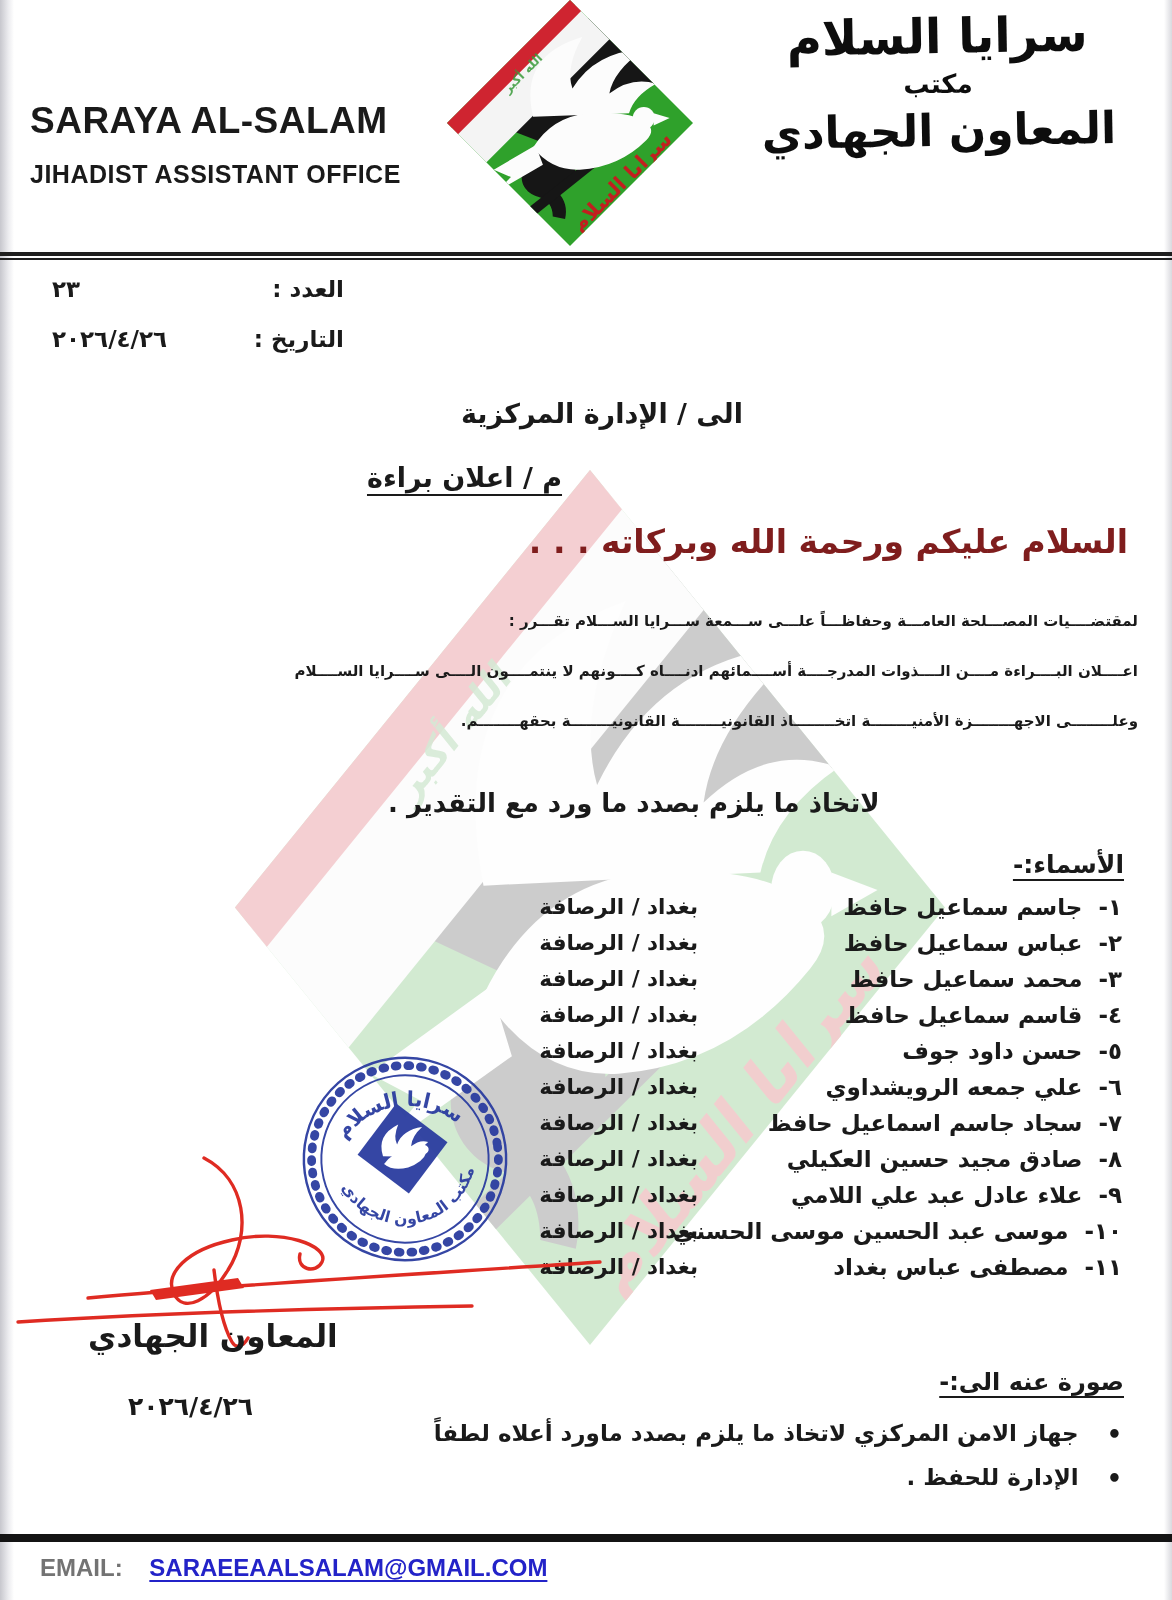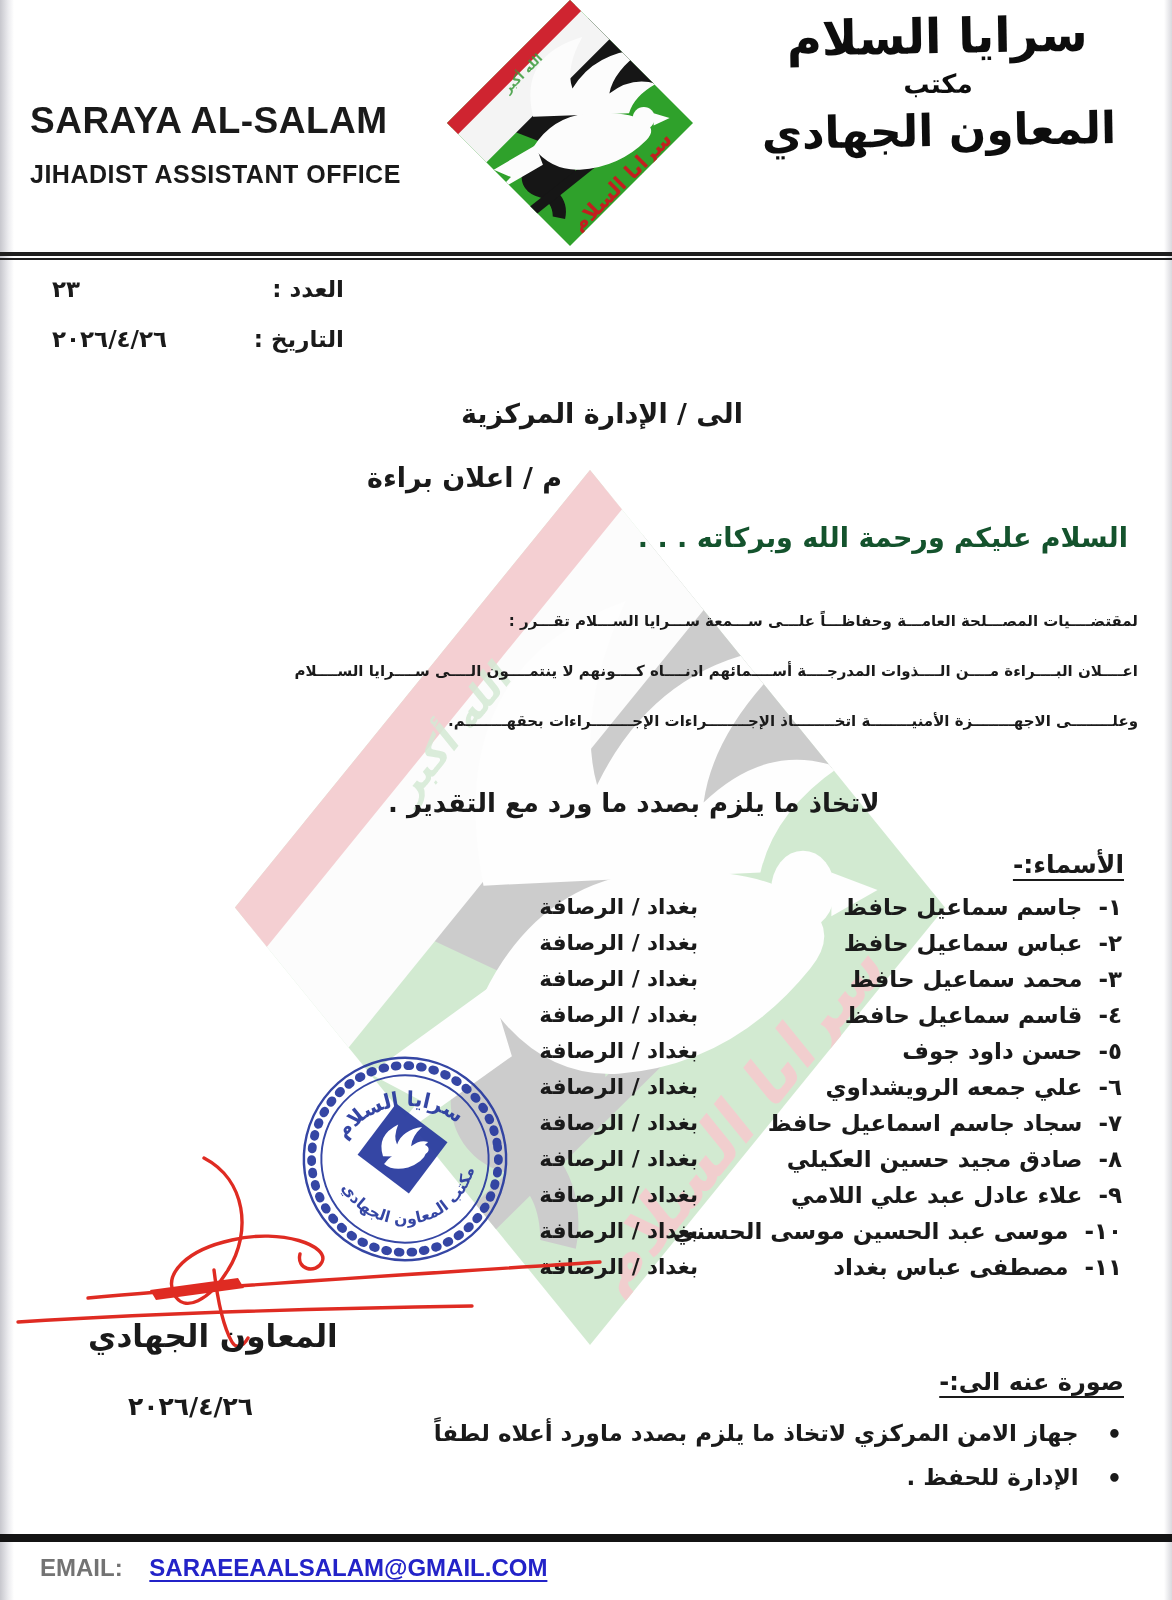--- a/index.html
+++ b/index.html
@@ -28,24 +28,24 @@
   .rule-top-b { position:absolute; left:0; top:258px; width:1172px; height:2px; background:#1f1f1f; }
 
   
   .meta { position:absolute; left:52px; top:276px; width:292px; direction:rtl; }
   .meta-row { display:flex; justify-content:space-between; font-size:23px; font-weight:bold; margin-bottom:24px; }
 
   
   .addressee { position:absolute; left:16px; top:398px; width:1172px; text-align:center;
     font-size:27px; font-weight:bold; direction:rtl; }
   .subject { position:absolute; left:0; top:462px; width:929px; text-align:center;
-    font-size:27px; font-weight:bold; direction:rtl; 
+    font-size:27px; font-weight:bold; direction:rtl; text-decoration:underline;
     text-underline-offset:7px; text-decoration-thickness:2px; }
   .salutation { position:absolute; right:44px; top:522px; direction:rtl;
-    font-size:27px; font-weight:bold; color:#14532d; }
+    font-size:33px; font-weight:bold; color:#7f1d1d; }
   .body-text { position:absolute; right:34px; left:30px; top:596px; direction:rtl;
     font-size:15px; font-weight:bold; line-height:50px; text-align:right; white-space:nowrap; }
   .closing { position:absolute; left:388px; top:788px; direction:rtl;
     font-size:26px; font-weight:bold; }
   .names-header { position:absolute; right:48px; top:850px; direction:rtl;
     font-size:25px; font-weight:bold; text-decoration:underline;
     text-underline-offset:6px; text-decoration-thickness:2px; }
 
   .names-list { position:absolute; right:50px; left:60px; top:894px; }
   .name-row { position:relative; height:36px; }
@@ -156,21 +156,21 @@
       </div>
     </div>
 
     <div class="addressee">الى / الإدارة المركزية</div>
     <div class="subject">م / اعلان براءة</div>
     <div class="salutation">السلام عليكم ورحمة الله وبركاته . . .</div>
 
     <div class="body-text">
       <div>لمقتضــــيات المصـــلحة العامـــة وحفاظـــاً علـــى ســـمعة ســـرايا الســـلام تقـــرر :</div>
       <div>اعــــلان البــــراءة مــــن الــــذوات المدرجــــة أســــمائهم ادنــــاه كــــونهم لا ينتمــــون الــــى ســــرايا الســــلام</div>
-      <div>وعلــــــــى الاجهــــــــزة الأمنيــــــــة اتخــــــــاذ الإجــــــــراءات الإجــــــــراءات بحقهــــــــم.</div>
+      <div>وعلــــــــى الاجهــــــــزة الأمنيــــــــة اتخــــــــاذ القانونيــــــــة القانونيــــــــة بحقهــــــــم.</div>
     </div>
 
     <div class="closing">لاتخاذ ما يلزم بصدد ما ورد مع التقدير .</div>
     <div class="names-header">الأسماء:-</div>
 
     <div class="names-list">
       <div class="name-row">
         <span class="nm"><span class="num">١-</span><span>جاسم سماعيل حافظ</span></span>
         <span class="loc">بغداد / الرصافة</span>
       </div>

